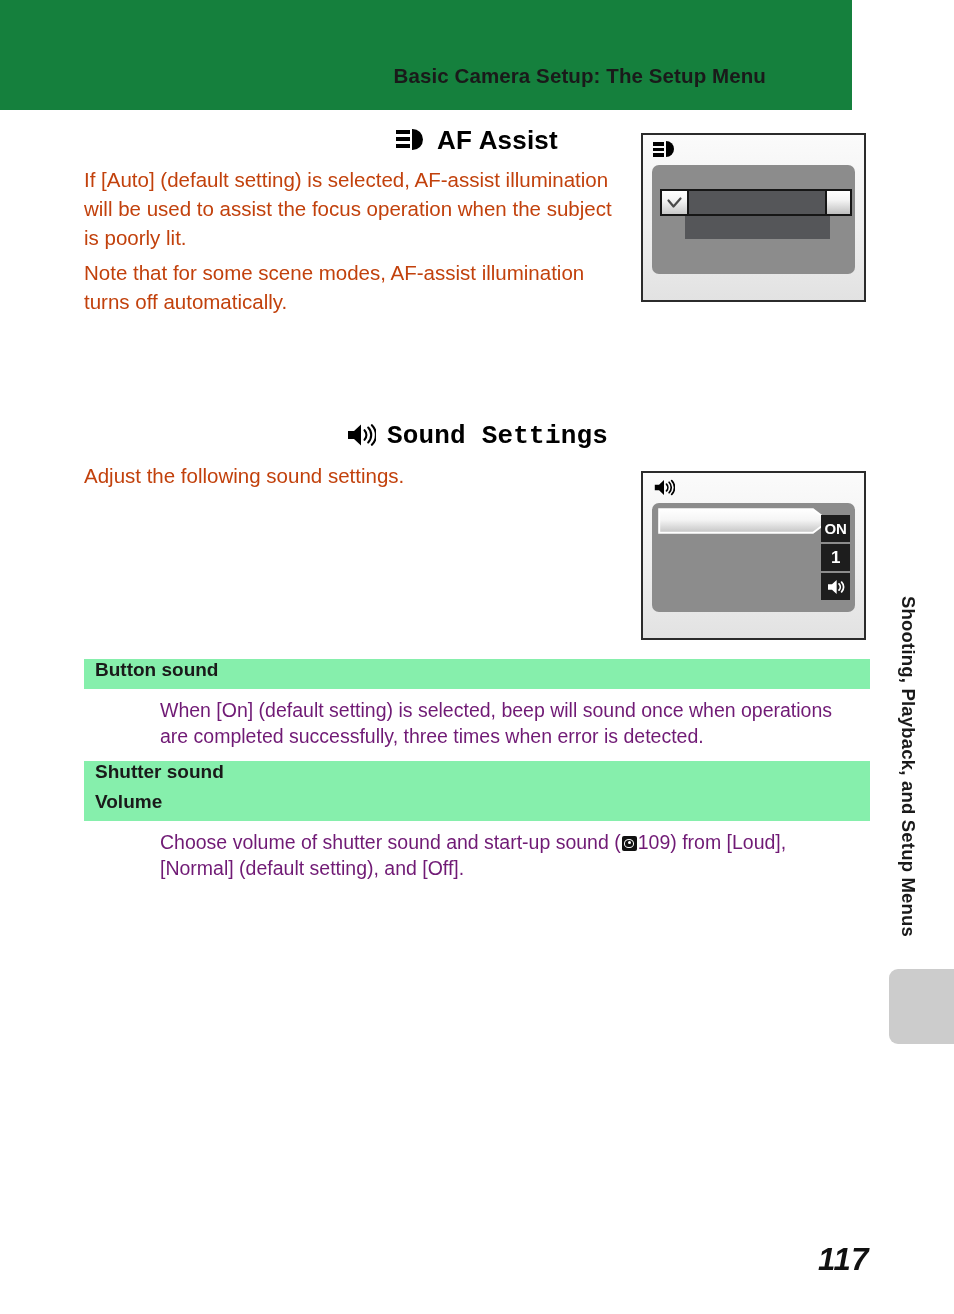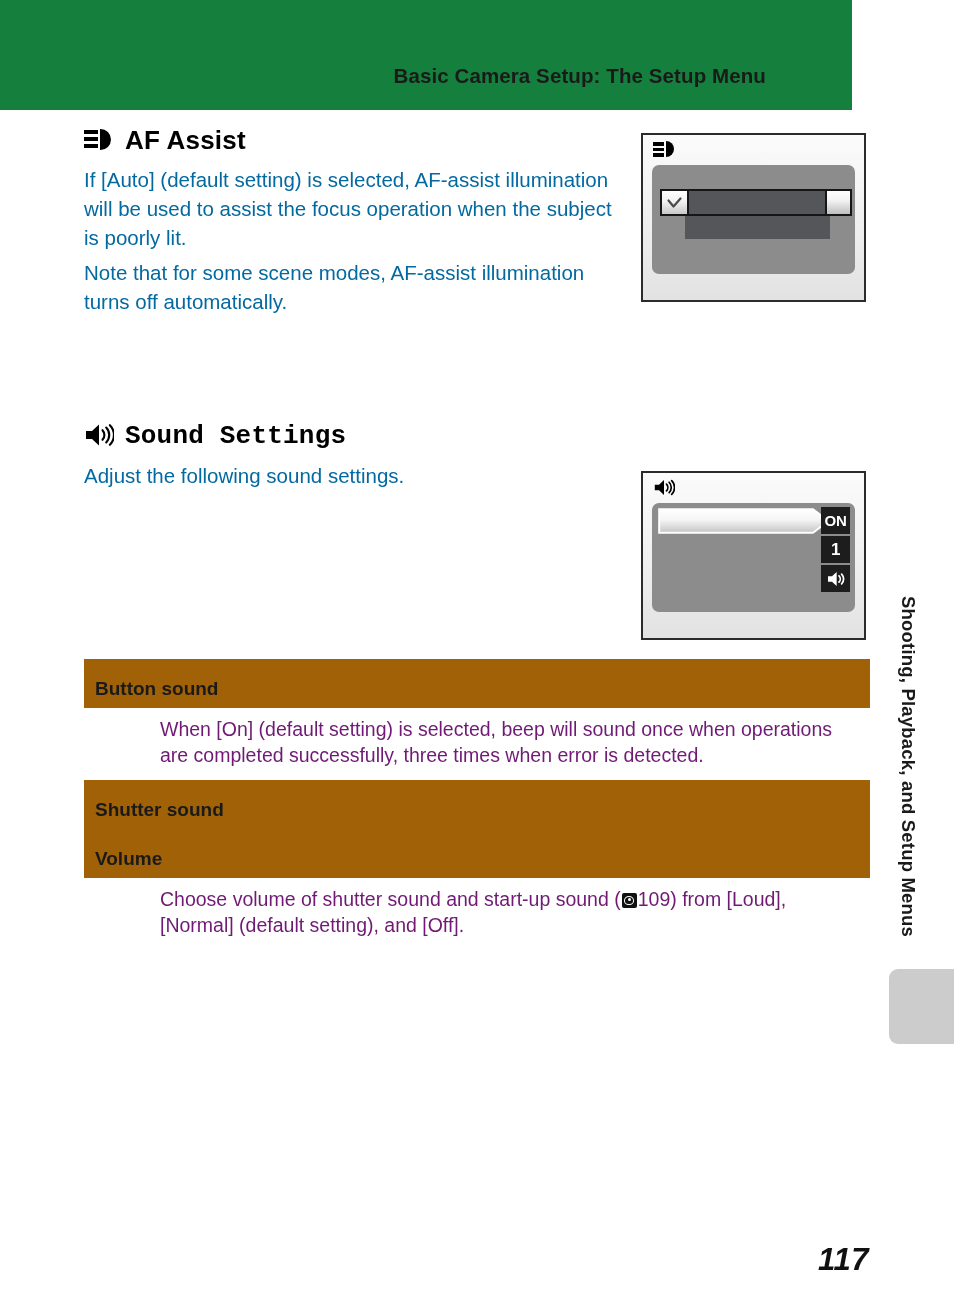--- a/index.html
+++ b/index.html
@@ -46,20 +46,21 @@
 
   
   .section-heading {
     display: flex;
     align-items: center;
     gap: 11px;
     font-size: 26px;
     font-weight: bold;
     letter-spacing: 0.2px;
     color: #000;
+    justify-content: center;
   }
   .heading-text { line-height: 1; position: relative; top: 1px; }
 
   
   .icon-af-assist {
     width: 30px;
     height: 22px;
     position: relative;
     display: inline-block;
   }
@@ -84,21 +85,21 @@
   }
 
   
   .icon-speaker { display: inline-block; line-height: 0; }
 
   
   p.body {
     margin: 0;
     font-size: 20.5px;
     line-height: 1.42;
-    color: #0369a1;
+    color: #c2410c;
   }
   .col-narrow {
     width: 530px;
   }
   .para-gap { height: 6px; }
 
   
   .screenshot-frame {
     position: absolute;
     border: 2px solid #2b2b2b;
@@ -180,21 +181,21 @@
   .row-arrow {
     position: absolute;
     left: 6px;
     top: 5px;
     width: 172px;
     height: 26px;
   }
   .badge-col {
     position: absolute;
     right: 5px;
-    top: 4px;
+    top: 12px;
     width: 29px;
   }
   .badge {
     width: 29px;
     height: 27px;
     background: #1d1d1d;
     color: #ffffff;
     font-weight: bold;
     font-size: 15px;
     display: flex;
@@ -207,25 +208,25 @@
   .badge.small-num { font-size: 17px; }
 
   
   .deftable {
     position: absolute;
     left: 84px;
     top: 659px;
     width: 786px;
   }
   .def-term {
-    background: #a16207;
+    background: #86efac;
     font-size: 19px;
     font-weight: bold;
     color: #1a1a1a;
-    padding: 19px 0 8px 11px;
+    padding: 0 0 8px 11px;
     box-sizing: border-box;
   }
   .def-desc {
     font-size: 19.5px;
     line-height: 1.33;
     color: #701a75;
     padding: 9px 14px 11px 76px;
     box-sizing: border-box;
   }
   .ref-icon {

